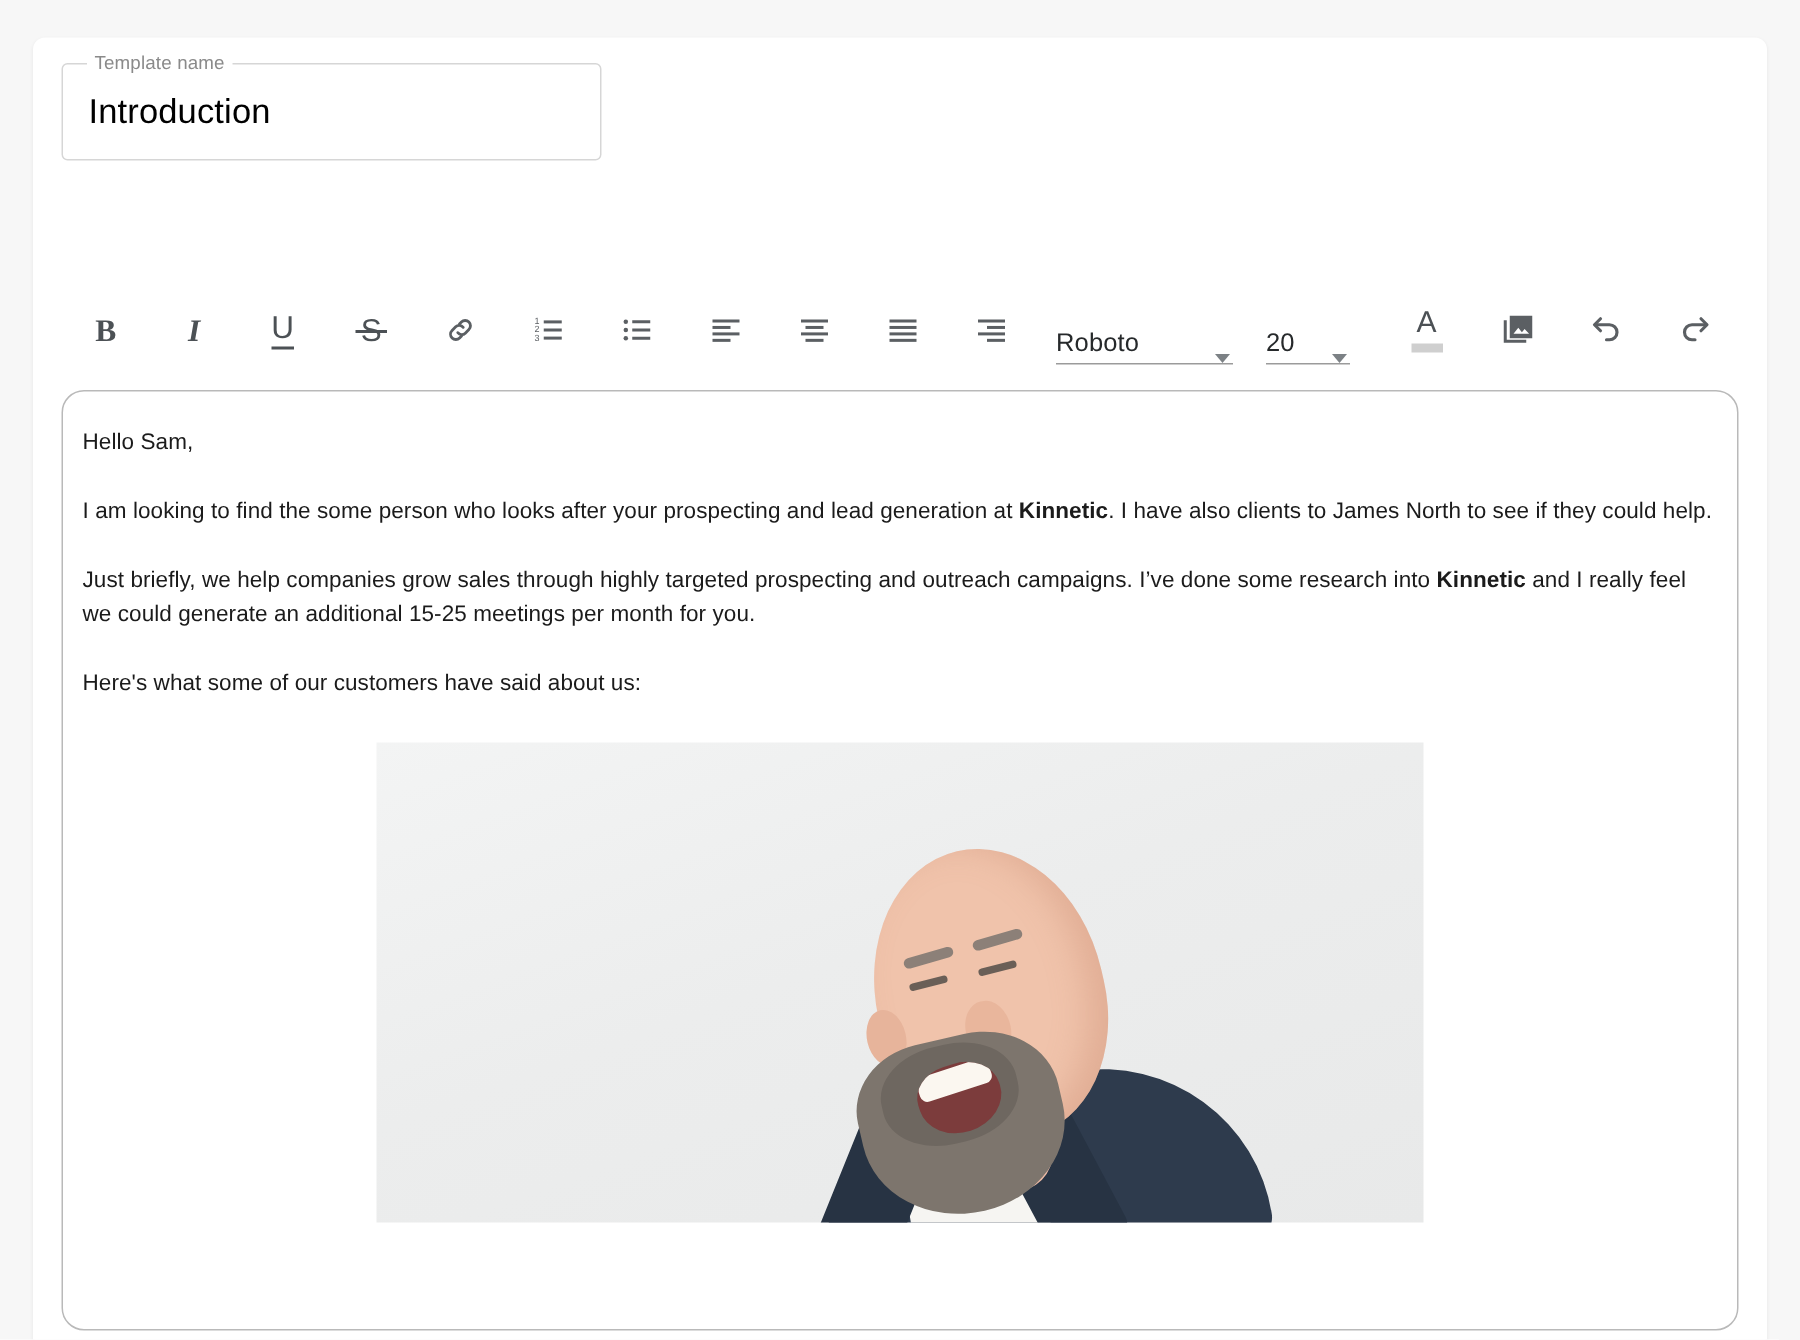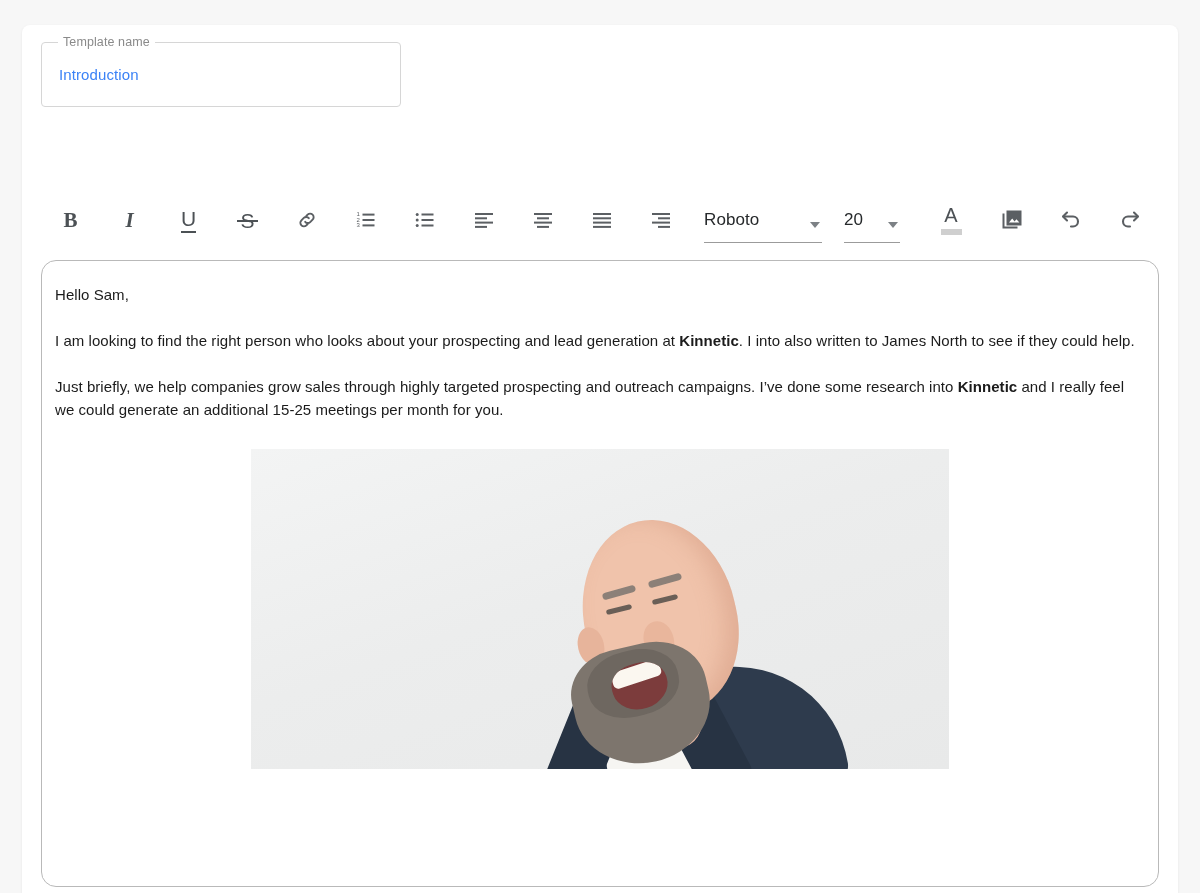--- a/index.html
+++ b/index.html
@@ -67,22 +67,22 @@
     line-height: 14px;
     letter-spacing: .1px;
     white-space: nowrap;
   }
   .field-value {
     position: absolute;
     left: 17px;
     top: 0;
     height: 63px;
     line-height: 63px;
-    font-size: 15px;
-    color: #3b82f6;
+    font-size: 23px;
+    color: #000000;
     white-space: nowrap;
     letter-spacing: .1px;
   }
 
   
   .toolbar {
     position: absolute;
     left: 19px;
     top: 160px;
     width: 1118px;
@@ -117,21 +117,21 @@
     top: 52%;
     height: 2px;
     background: #4c5155;
   }
 
   
   .select-ctl {
     flex: 0 0 auto;
     height: 46px;
     display: flex;
-    align-items: center;
+    align-items: flex-end;
     justify-content: space-between;
     border-bottom: 1px solid #9b9b9b;
     margin: 0 0 0 6px;
     padding: 0 2px 0 0;
     box-sizing: border-box;
   }
   .select-ctl.font { width: 118px; margin-left: 14px; }
   .select-ctl.size { width: 56px; margin-left: 22px; }
   .select-val {
     font-size: 17px;
@@ -519,28 +519,29 @@
       </div>
 
     </div>
 
     <div class="editor">
       <div class="editor-inner">
 
         <p class="para">Hello Sam,</p>
 
         <p class="para">
-          <span>I am looking to find the right person who looks about your prospecting and lead generation at </span><b>Kinnetic</b><span>. I into also written to James North to see if they could help.</span>
+          <span>I am looking to find the some person who looks after your prospecting and lead generation at </span><b>Kinnetic</b><span>. I have also clients to James North to see if they could help.</span>
         </p>
 
         <p class="para">
           <span>Just briefly, we help companies grow sales through highly targeted prospecting and outreach campaigns. I’ve done some research into </span><b>Kinnetic</b><span> and I really feel we could generate an additional 15-25 meetings per month for you.</span>
         </p>
 
 
+        <p class="para">Here's what some of our customers have said about us:</p>
 
         <div class="photo-wrap">
           <div class="photo">
             <div class="blazer"></div>
             <div class="shirt"></div>
             <div class="lapel-l"></div>
             <div class="lapel-r"></div>
             <div class="neck"></div>
             <div class="head"></div>
             <div class="ear"></div>

